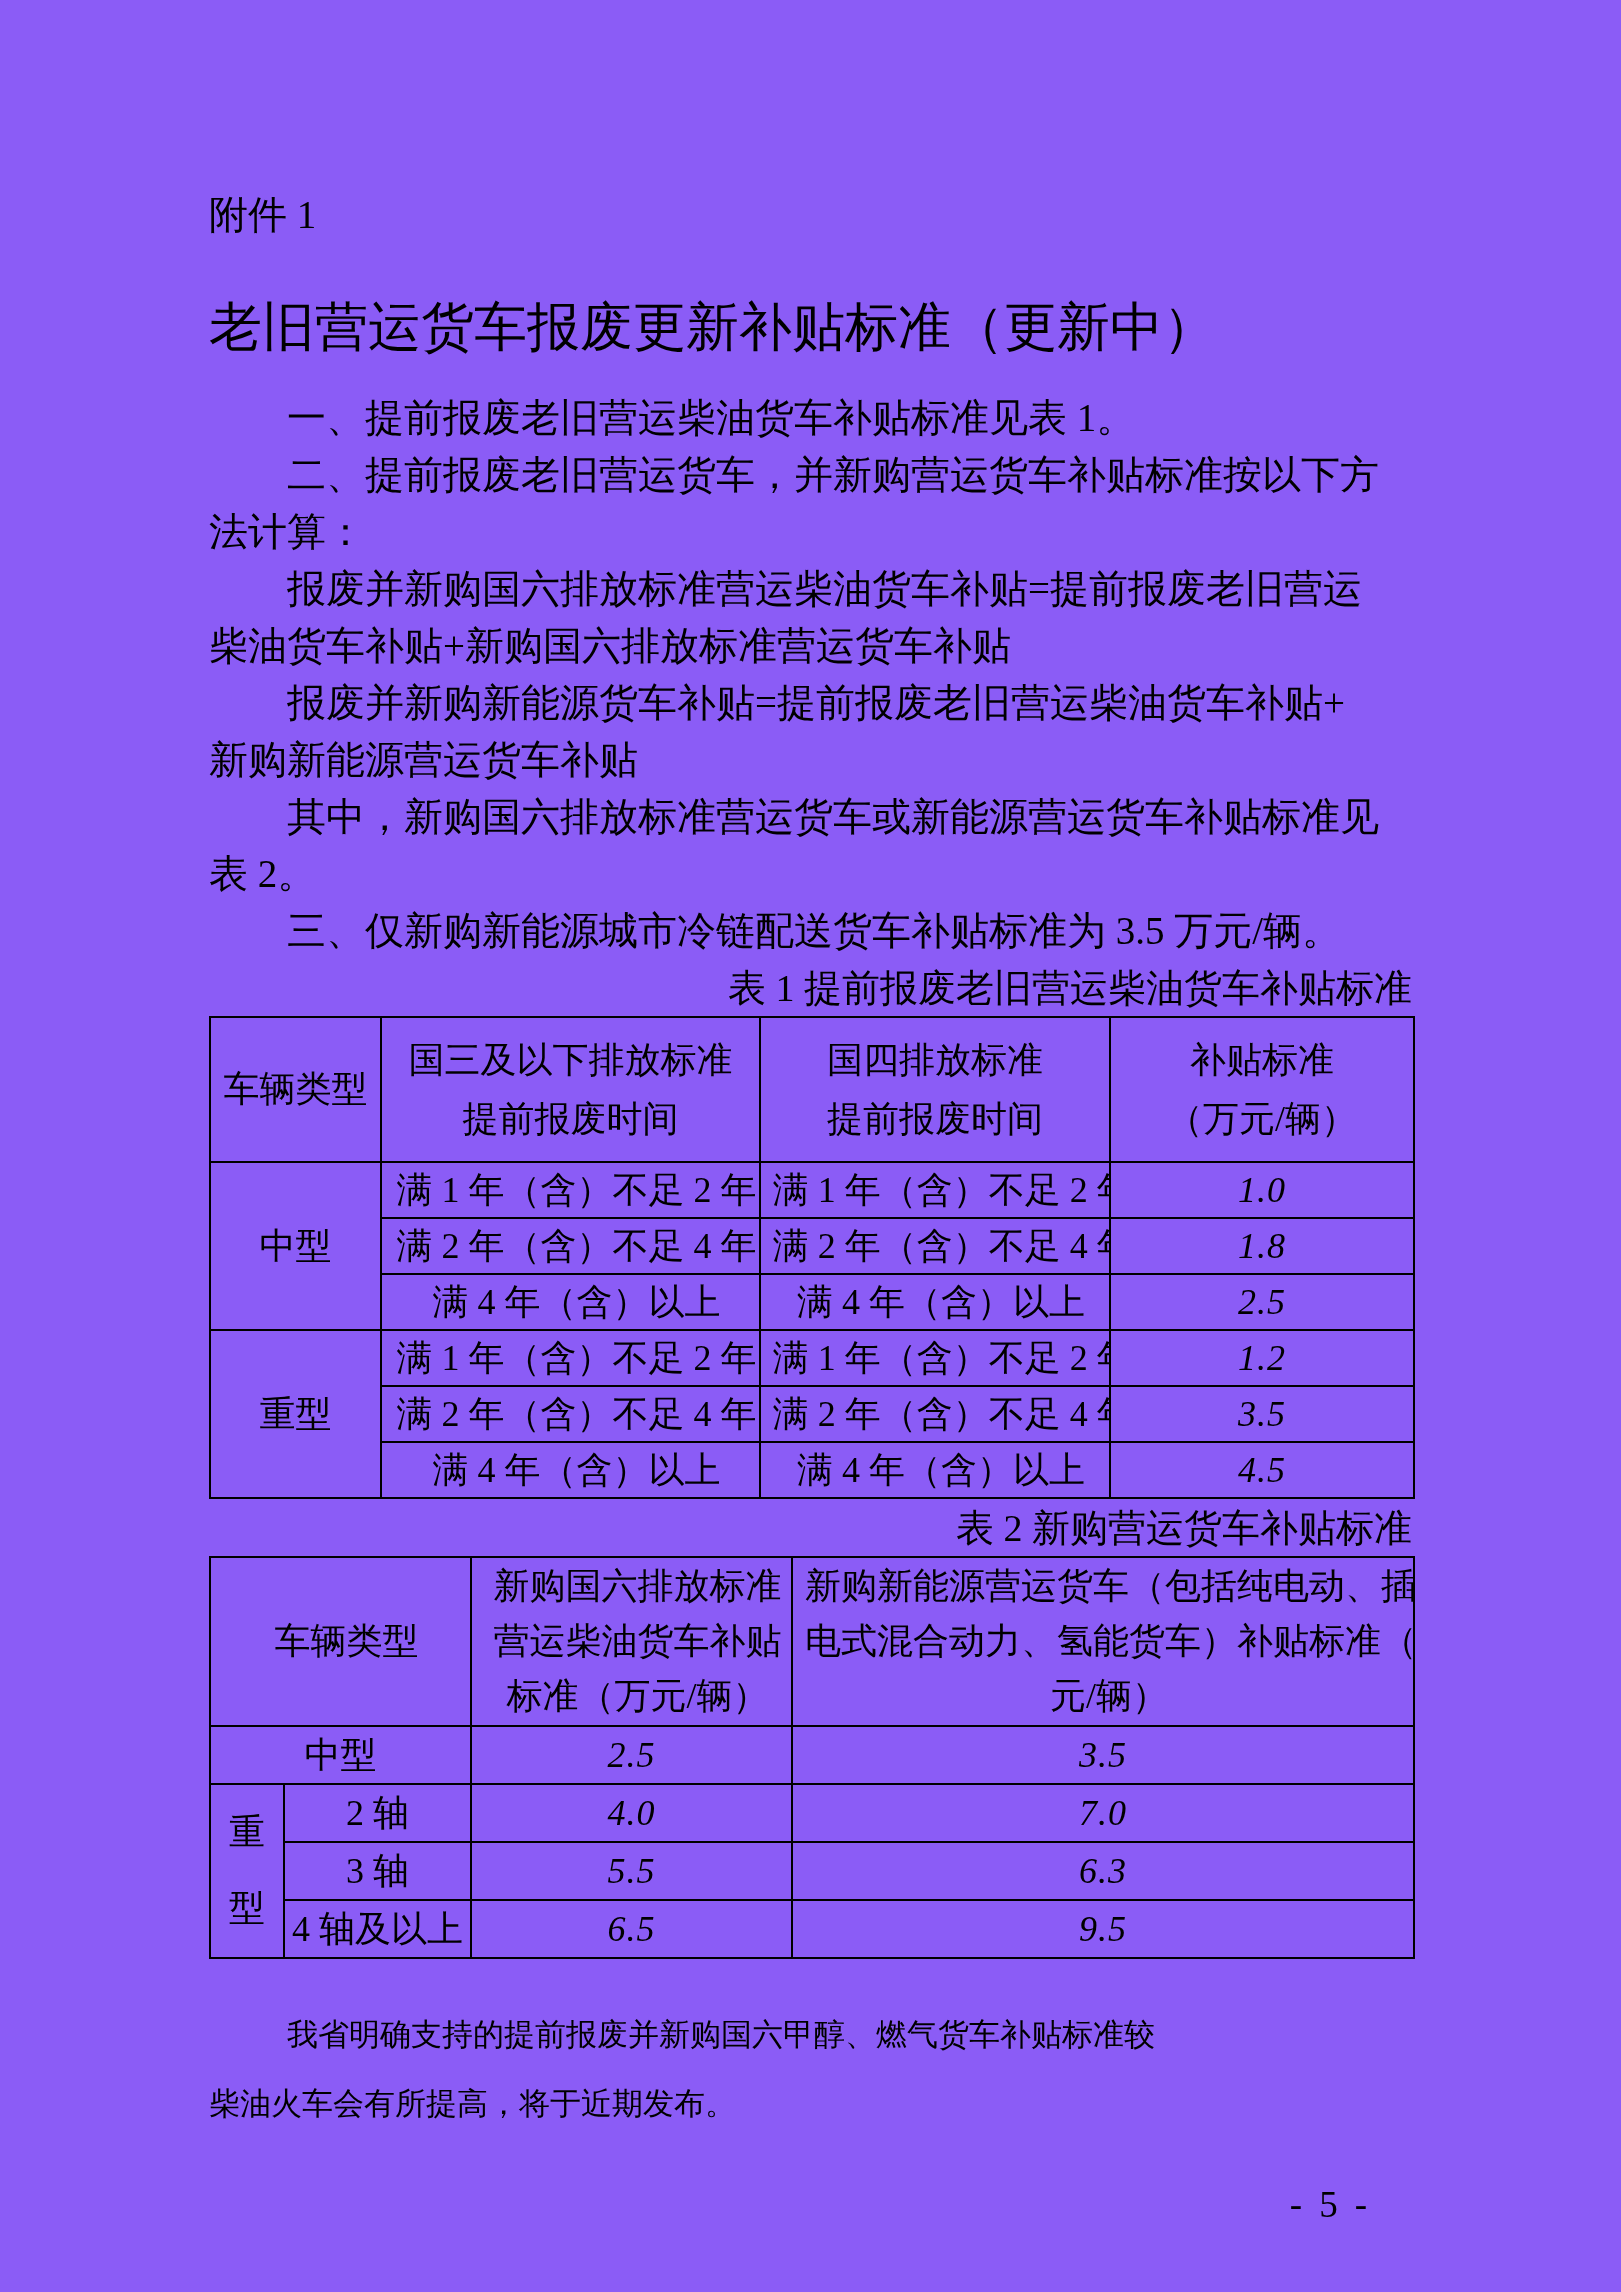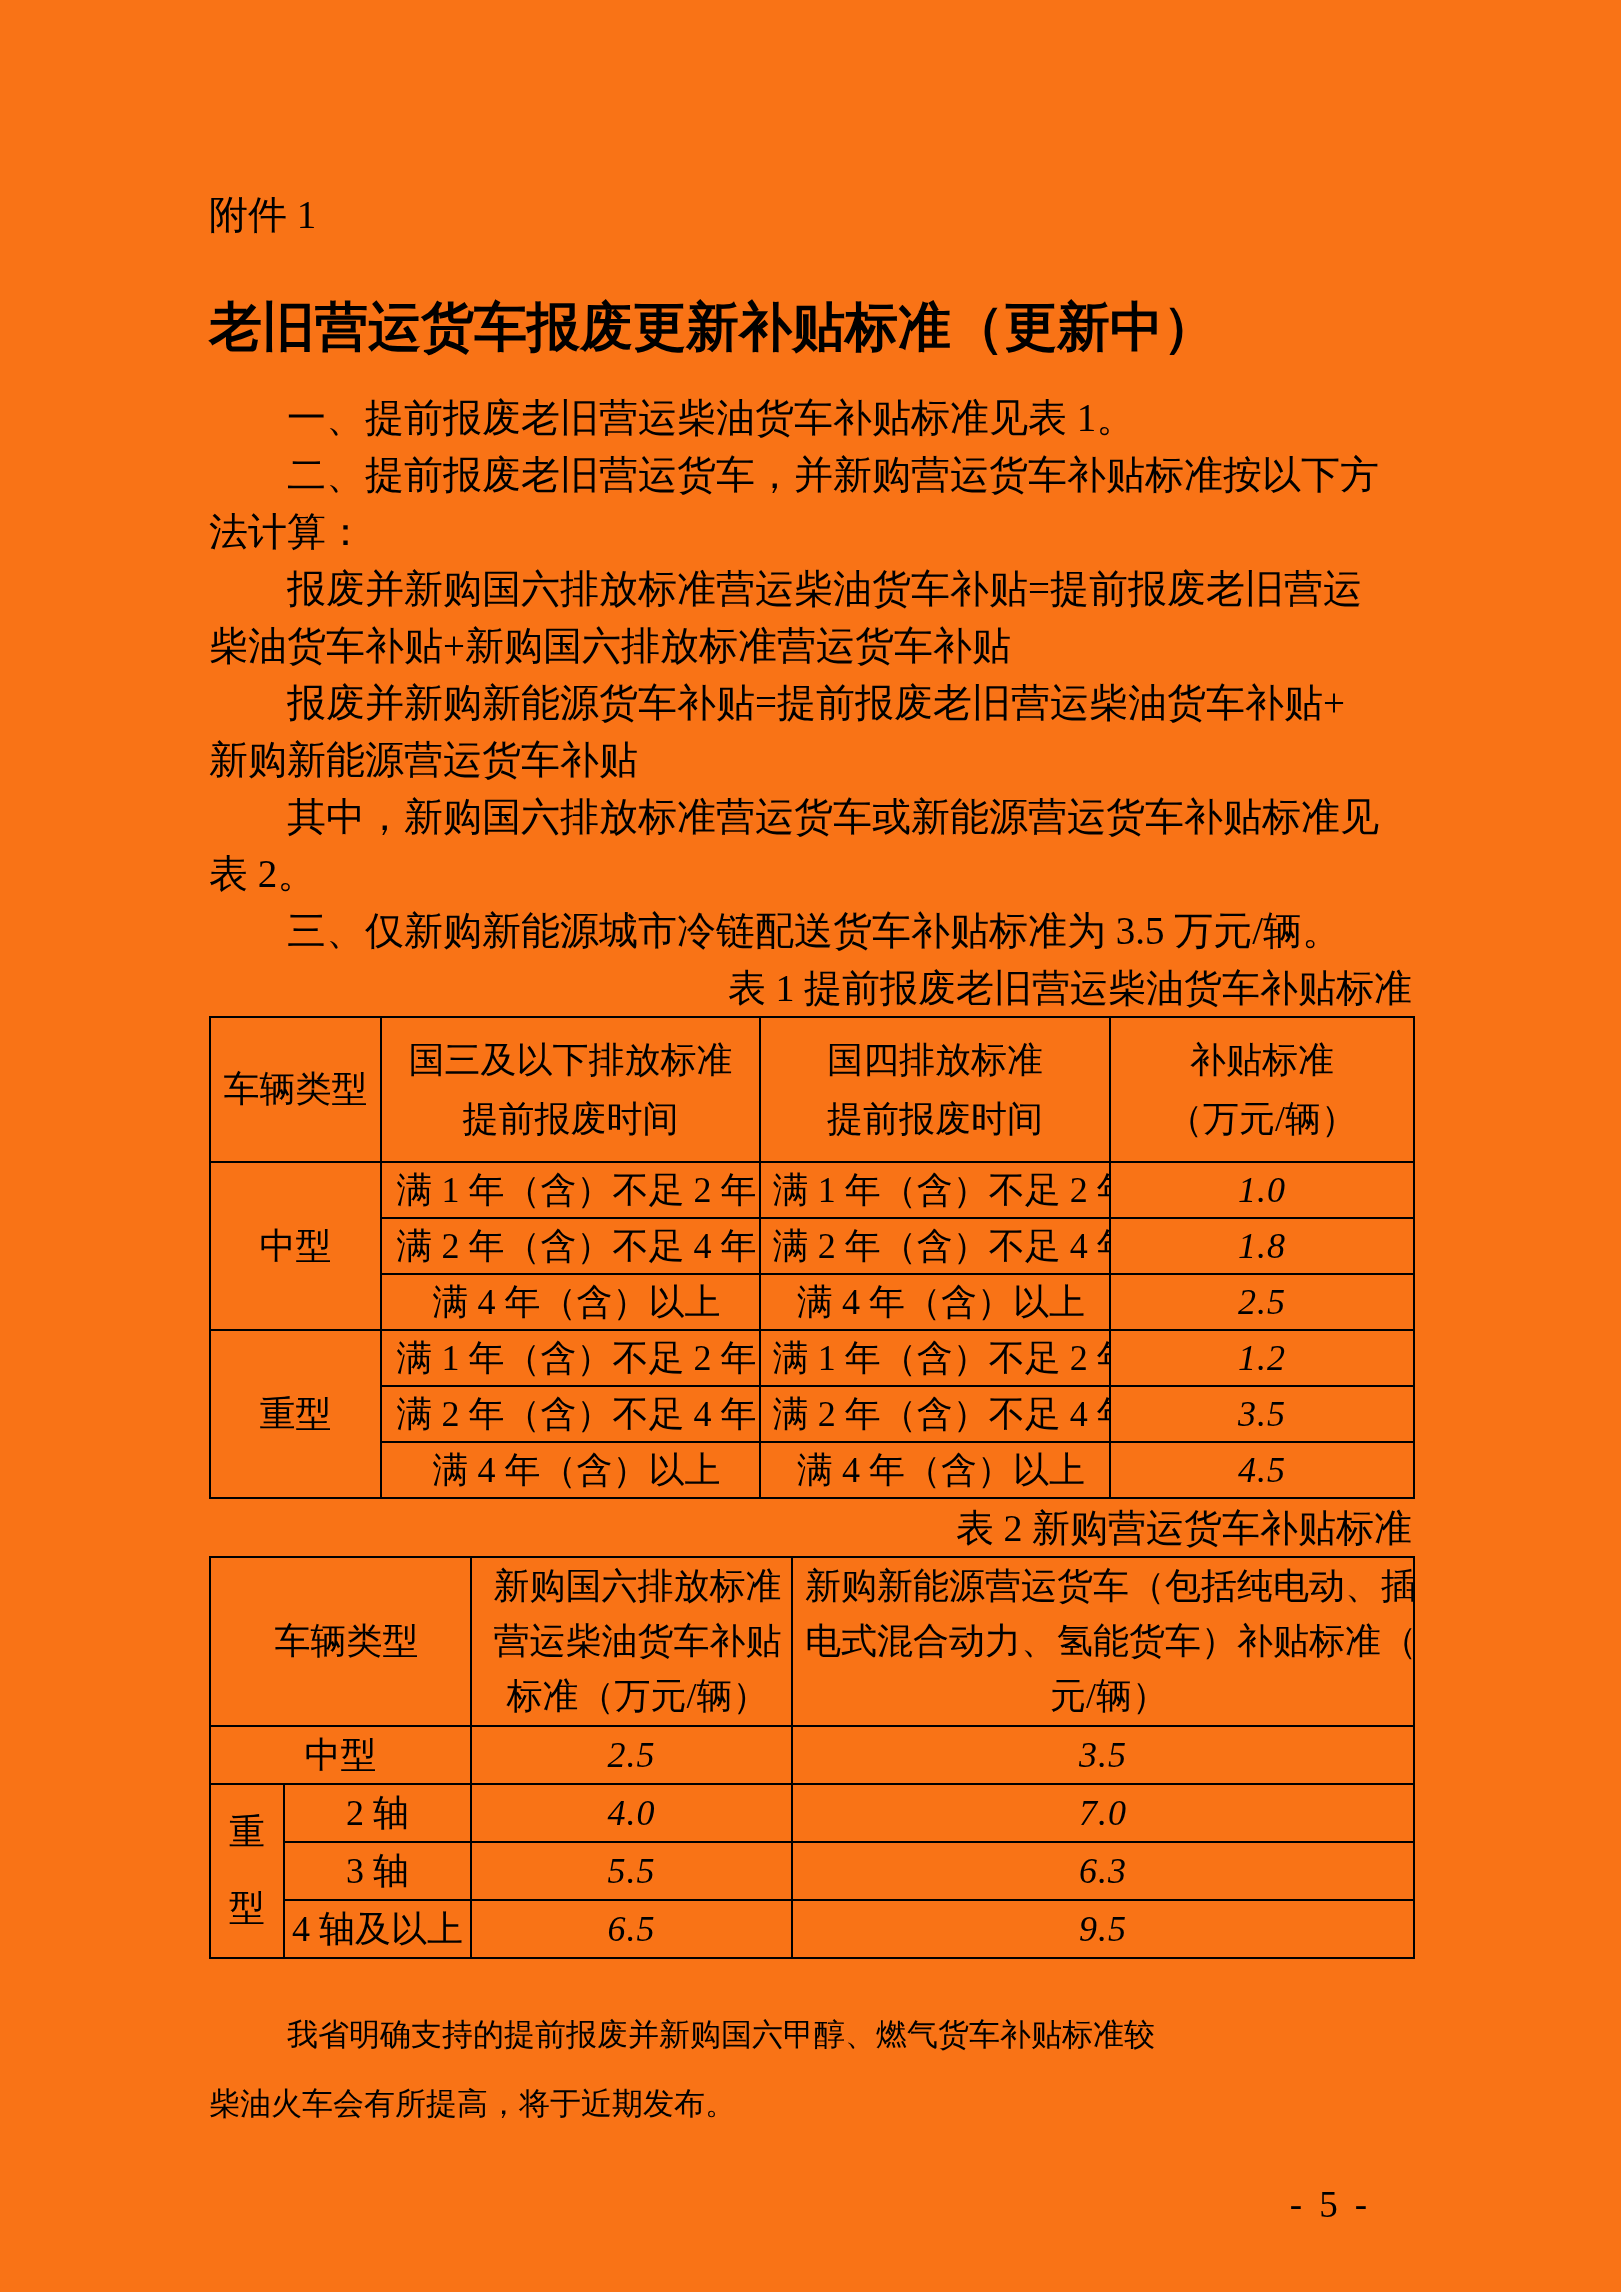--- a/index.html
+++ b/index.html
@@ -1,35 +1,35 @@
 <!DOCTYPE html>
 <html><head>
 <meta charset="utf-8">
 <style>
   html, body { margin: 0; padding: 0; background: #ffffff; }
   .page {
     position: relative;
     width: 1621px;
     height: 2293px;
-    background: #f97316;
+    background: #8b5cf6;
     color: #000000;
     font-family: "Liberation Serif", "DejaVu Serif", serif;
     box-sizing: border-box;
     padding: 186px 209px 0 209px;
     overflow: hidden;
   }
   .attach {
     font-size: 39px;
     line-height: 57px;
     white-space: nowrap;
   }
   .doc-title {
     margin: 43px 0 0 0;
     font-size: 53px;
-    font-weight: bold;
+    font-weight: normal;
     line-height: 82px;
     white-space: nowrap;
     letter-spacing: 0px;
   }
   .body-block { margin-top: 21px; }
   .body-line {
     font-size: 39px;
     line-height: 57px;
     white-space: nowrap;
   }

